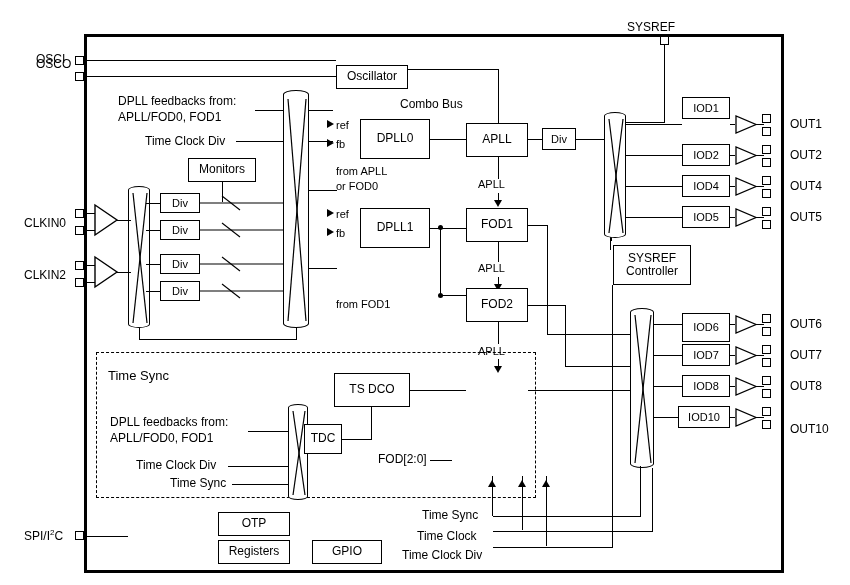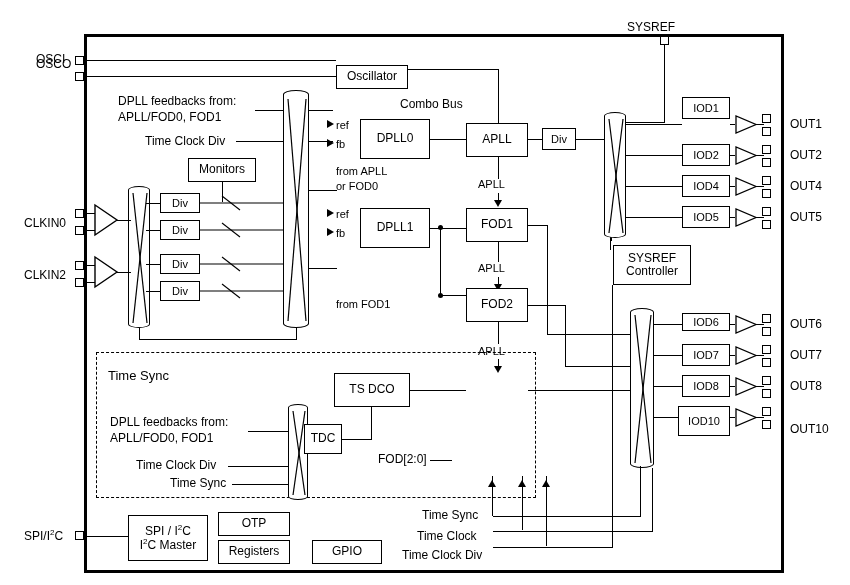--- a/index.html
+++ b/index.html
@@ -326,21 +326,21 @@
     <svg width="24" height="21" viewBox="0 0 24 21">
         <polygon points="2,2 2,19 22,10.5" fill="#fff" stroke="#000" stroke-width="1.3"></polygon>
       </svg>
   </div>
   <div class="abs hline" style="left:730px; top:217px; width:5px;"></div>
   <div class="abs pad" style="left:762px; top:207px; width:9px; height:9px;"></div>
   <div class="abs pad" style="left:762px; top:220px; width:9px; height:9px;"></div>
   <div class="abs hline" style="left:756px; top:217px; width:8px;"></div>
   <div class="abs lbl" style="left:790px; top:210px;">OUT5</div>
 
-  <div class="abs box small" style="left:682px; top:313px; width:48px; height:18px;">IOD6</div>
+  <div class="abs box small" style="left:682px; top:313px; width:48px; height:29px;">IOD6</div>
   <div class="abs hline" style="left:654px; top:324px; width:28px;"></div>
   <div class="abs" style="left:734px; top:314px;">
     <svg width="24" height="21" viewBox="0 0 24 21">
         <polygon points="2,2 2,19 22,10.5" fill="#fff" stroke="#000" stroke-width="1.3"></polygon>
       </svg>
   </div>
   <div class="abs hline" style="left:730px; top:324px; width:5px;"></div>
   <div class="abs pad" style="left:762px; top:314px; width:9px; height:9px;"></div>
   <div class="abs pad" style="left:762px; top:327px; width:9px; height:9px;"></div>
   <div class="abs hline" style="left:756px; top:324px; width:8px;"></div>
@@ -365,21 +365,21 @@
     <svg width="24" height="21" viewBox="0 0 24 21">
         <polygon points="2,2 2,19 22,10.5" fill="#fff" stroke="#000" stroke-width="1.3"></polygon>
       </svg>
   </div>
   <div class="abs hline" style="left:730px; top:386px; width:5px;"></div>
   <div class="abs pad" style="left:762px; top:376px; width:9px; height:9px;"></div>
   <div class="abs pad" style="left:762px; top:389px; width:9px; height:9px;"></div>
   <div class="abs hline" style="left:756px; top:386px; width:8px;"></div>
   <div class="abs lbl" style="left:790px; top:379px;">OUT8</div>
 
-  <div class="abs box small" style="left:678px; top:406px; width:52px; height:30px;">IOD10</div>
+  <div class="abs box small" style="left:678px; top:406px; width:52px; height:22px;">IOD10</div>
   <div class="abs hline" style="left:654px; top:417px; width:24px;"></div>
   <div class="abs" style="left:734px; top:407px;">
     <svg width="24" height="21" viewBox="0 0 24 21">
         <polygon points="2,2 2,19 22,10.5" fill="#fff" stroke="#000" stroke-width="1.3"></polygon>
       </svg>
   </div>
   <div class="abs hline" style="left:730px; top:417px; width:5px;"></div>
   <div class="abs pad" style="left:762px; top:407px; width:9px; height:9px;"></div>
   <div class="abs pad" style="left:762px; top:420px; width:9px; height:9px;"></div>
   <div class="abs hline" style="left:756px; top:417px; width:8px;"></div>
@@ -428,21 +428,17 @@
   <div class="abs hline" style="left:493px; top:531px; width:160px;"></div>
   <div class="abs hline" style="left:493px; top:547px; width:120px;"></div>
   <div class="abs vline" style="left:640px; top:466px; height:51px;"></div>
   <div class="abs vline" style="left:652px; top:468px; height:64px;"></div>
   <div class="abs vline" style="left:612px; top:285px; height:262px;"></div>
 
   <div class="abs lbl" style="left:24px; top:528px;">SPI/I<sup>2</sup>C</div>
   <div class="abs pad" style="left:75px; top:531px; width:9px; height:9px;"></div>
   <div class="abs hline" style="left:84px; top:536px; width:44px;"></div>
 
-  <div class="abs box" style="left:128px; top:515px; width:80px; height:46px; flex-direction:column;">
-    <span>SPI / I<sup>2</sup>C</span>
-    <span>I<sup>2</sup>C Master</span>
-  </div>
   <div class="abs box" style="left:218px; top:512px; width:72px; height:24px;">OTP</div>
   <div class="abs box" style="left:218px; top:540px; width:72px; height:24px;">Registers</div>
   <div class="abs box" style="left:312px; top:540px; width:70px; height:24px;">GPIO</div>
 
 </div>
 
 </body></html>

